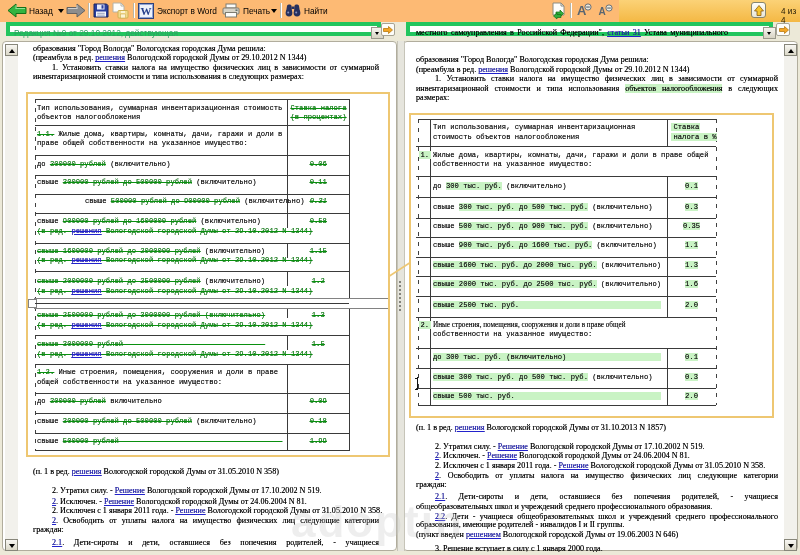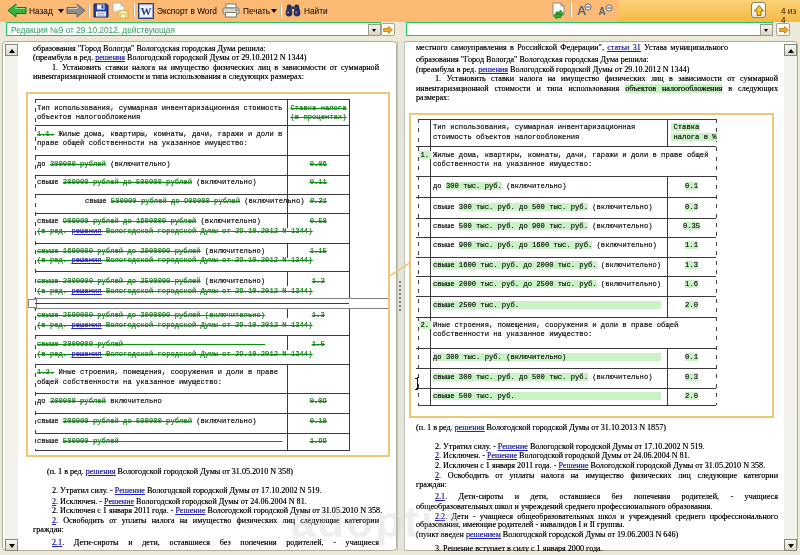--- a/index.html
+++ b/index.html
@@ -4,21 +4,21 @@
 html,body{margin:0;padding:0;}
 body{width:800px;height:555px;overflow:hidden;position:relative;background:#ece9d8;font-family:"Liberation Sans",sans-serif;}
 .abs{position:absolute;}
 
 #tbar{position:absolute;left:0;top:0;width:800px;height:22px;background:#fdba74;}
 #tbar .txt{position:absolute;top:6px;font-size:8.3px;color:#000;white-space:nowrap;}
 .sep{position:absolute;top:3px;width:1px;height:15px;background:#b8b5a5;border-right:1px solid #fff;}
 #orangebar{position:absolute;left:619px;top:0;width:181px;height:22px;background:linear-gradient(#fbd277,#f4b844);}
 .obtn{position:absolute;top:2px;height:16px;background:linear-gradient(#fdfdf9,#e9e6d8);border:1px solid #86856f;border-radius:3px;box-sizing:border-box;}
 
-.combo{position:absolute;top:22px;height:14px;background:#fff;border:1px solid #22c55e;box-sizing:border-box;}
+.combo{position:absolute;top:22px;height:14px;background:#fff;border:4px solid #22c55e;box-sizing:border-box;}
 .combo .ct{position:absolute;left:4px;top:1.5px;font-size:8.3px;white-space:nowrap;}
 .drop{position:absolute;top:1px;width:11px;height:10px;background:linear-gradient(#f6f5f0,#d8d4c4);border:1px solid #9a998c;}
 .drop:after{content:"";position:absolute;left:2.5px;top:3.5px;border-left:2.6px solid transparent;border-right:2.6px solid transparent;border-top:3.6px solid #000;}
 .gob{position:absolute;top:22.5px;width:14px;height:13.5px;background:#fdfdfa;border:1px solid #a7a494;border-radius:2px;box-sizing:border-box;}
 
 .panel{position:absolute;top:41px;height:510px;background:#fff;border:1px solid #b1ad9d;border-radius:4px;box-sizing:border-box;}
 
 .sbtrack{position:absolute;background:#f2f1ec;}
 .sbtn{position:absolute;width:13px;height:12px;background:linear-gradient(#f8f7f3,#dbd8c8);border:1px solid #87867a;box-sizing:border-box;}
 .tri-u{position:absolute;left:2.5px;top:4px;border-left:3.5px solid transparent;border-right:3.5px solid transparent;border-bottom:4px solid #000;}
@@ -279,44 +279,44 @@
 <div class="mon" style="left:433px;top:241.4px;">свыше <span class="hl">900 тыс. руб. до 1600 тыс. руб.</span> (включительно)</div>
 <div class="mon" style="left:667px;top:241.4px;width:49px;text-align:center;"><span class="hl">1.1</span></div>
 <div class="mon" style="left:433px;top:260.9px;"><span class="hl">свыше 1600 тыс. руб. до 2000 тыс. руб.</span> (включительно)</div>
 <div class="mon" style="left:667px;top:260.9px;width:49px;text-align:center;"><span class="hl">1.3</span></div>
 <div class="mon" style="left:433px;top:280.4px;"><span class="hl">свыше 2000 тыс. руб. до 2500 тыс. руб.</span> (включительно)</div>
 <div class="mon" style="left:667px;top:280.4px;width:49px;text-align:center;"><span class="hl">1.6</span></div>
 <div class="mon" style="left:433px;top:300.9px;"><span class="hl">свыше 2500 тыс. руб.                                 </span></div>
 <div class="mon" style="left:667px;top:300.9px;width:49px;text-align:center;"><span class="hl">2.0</span></div>
 
 <div class="mon" style="left:419px;top:320.9px;"><span class="hl" style="padding:0 1.5px;">2.</span></div>
-<div class="mon" style="left:433px;top:320.9px;">Иные строения, помещения, сооружения и доли в праве общей</div>
+<div class="mon" style="left:433px;top:320.9px;font-family:Liberation Serif, serif;">Иные строения, помещения, сооружения и доли в праве общей</div>
 <div class="mon" style="left:433px;top:330.3px;">собственности на указанное имущество:</div>
 <div class="mon" style="left:433px;top:352.9px;"><span class="hl">до 300 тыс. руб. (включительно)                      </span></div>
 <div class="mon" style="left:667px;top:352.9px;width:49px;text-align:center;"><span class="hl">0.1</span></div>
 <div class="mon" style="left:433px;top:372.9px;"><span class="hl">свыше 300 тыс. руб. до 500 тыс. руб.</span> (включительно)</div>
 <div class="mon" style="left:667px;top:372.9px;width:49px;text-align:center;"><span class="hl">0.3</span></div>
 <div class="mon" style="left:433px;top:391.9px;"><span class="hl">свыше 500 тыс. руб.                                  </span></div>
 <div class="mon" style="left:667px;top:391.9px;width:49px;text-align:center;"><span class="hl">2.0</span></div>
 </div>
 <div id="ltext">
 <div class="ser" style="left:33px;top:43.7px;">образования "Город Вологда" Вологодская городская Дума решила:</div>
 <div class="ser" style="left:33px;top:53.25px;">(преамбула в ред. <span class="lnk">решения</span> Вологодской городской Думы от 29.10.2012 N 1344)</div>
 <div class="ser j" style="left:33px;top:62.8px;width:346px;text-indent:19px;">1.&nbsp;Установить ставки налога на имущество физических лиц в зависимости от суммарной</div>
 <div class="ser" style="left:33px;top:72.35px;">инвентаризационной стоимости и типа использования в следующих размерах:</div>
-<div class="ser" style="left:47px;top:466.8px;">(п. 1 в ред. <span class="lnk">решения</span> Вологодской городской Думы от 31.05.2010 N 358)</div>
+<div class="ser" style="left:33px;top:466.8px;">(п. 1 в ред. <span class="lnk">решения</span> Вологодской городской Думы от 31.05.2010 N 358)</div>
 <div class="ser" style="left:52px;top:486.3px;">2. Утратил силу. - <span class="lnk">Решение</span> Вологодской городской Думы от 17.10.2002 N 519.</div>
 <div class="ser" style="left:52px;top:496.7px;"><span class="lnk">2</span>. Исключен. - <span class="lnk">Решение</span> Вологодской городской Думы от 24.06.2004 N 81.</div>
 <div class="ser" style="left:52px;top:506.2px;">2. Исключен с 1 января 2011 года. - <span class="lnk">Решение</span> Вологодской городской Думы от 31.05.2010 N 358.</div>
 <div class="ser j" style="left:33px;top:515.7px;width:346px;text-indent:19px;"><span class="lnk">2</span>.&nbsp;Освободить от уплаты налога на имущество физических лиц следующие категории</div>
 <div class="ser" style="left:33px;top:525.2px;">граждан:</div>
 <div class="ser j" style="left:33px;top:537.5px;width:346px;text-indent:19px;"><span class="lnk">2.1</span>.&nbsp;Дети-сироты и дети, оставшиеся без попечения родителей, - учащиеся</div>
 </div>
 <div id="rtext">
-<div class="ser j" style="left:416px;top:43px;width:312px;">местного самоуправления в Российской Федерации", <span class="lnk">статьи 31</span> Устава муниципального</div>
+<div class="ser j" style="left:416px;top:28px;width:312px;">местного самоуправления в Российской Федерации", <span class="lnk">статьи 31</span> Устава муниципального</div>
 <div class="ser" style="left:416px;top:55.16px;">образования "Город Вологда" Вологодская городская Дума решила:</div>
 <div class="ser" style="left:416px;top:64.7px;">(преамбула в ред. <span class="lnk">решения</span> Вологодской городской Думы от 29.10.2012 N 1344)</div>
 <div class="ser j" style="left:416px;top:74.3px;width:362px;text-indent:19px;">1.&nbsp;Установить ставки налога на имущество физических лиц в зависимости от суммарной</div>
 <div class="ser j" style="left:416px;top:83.85px;width:362px;">инвентаризационной стоимости и типа использования <span class="hl">объектов налогообложения</span> в следующих</div>
 <div class="ser" style="left:416px;top:93.4px;">размерах:</div>
 <div class="ser" style="left:416px;top:422.9px;">(п. 1 в ред. <span class="lnk">решения</span> Вологодской городской Думы от 31.10.2013 N 1857)</div>
 <div class="ser" style="left:435px;top:441.9px;">2. Утратил силу. - <span class="lnk">Решение</span> Вологодской городской Думы от 17.10.2002 N 519.</div>
 <div class="ser" style="left:435px;top:451.4px;"><span class="lnk">2</span>. Исключен. - <span class="lnk">Решение</span> Вологодской городской Думы от 24.06.2004 N 81.</div>
 <div class="ser" style="left:435px;top:460.9px;">2. Исключен с 1 января 2011 года. - <span class="lnk">Решение</span> Вологодской городской Думы от 31.05.2010 N 358.</div>
 <div class="ser j" style="left:416px;top:470.7px;width:362px;text-indent:19px;"><span class="lnk">2</span>.&nbsp;Освободить от уплаты налога на имущество физических лиц следующие категории</div>

